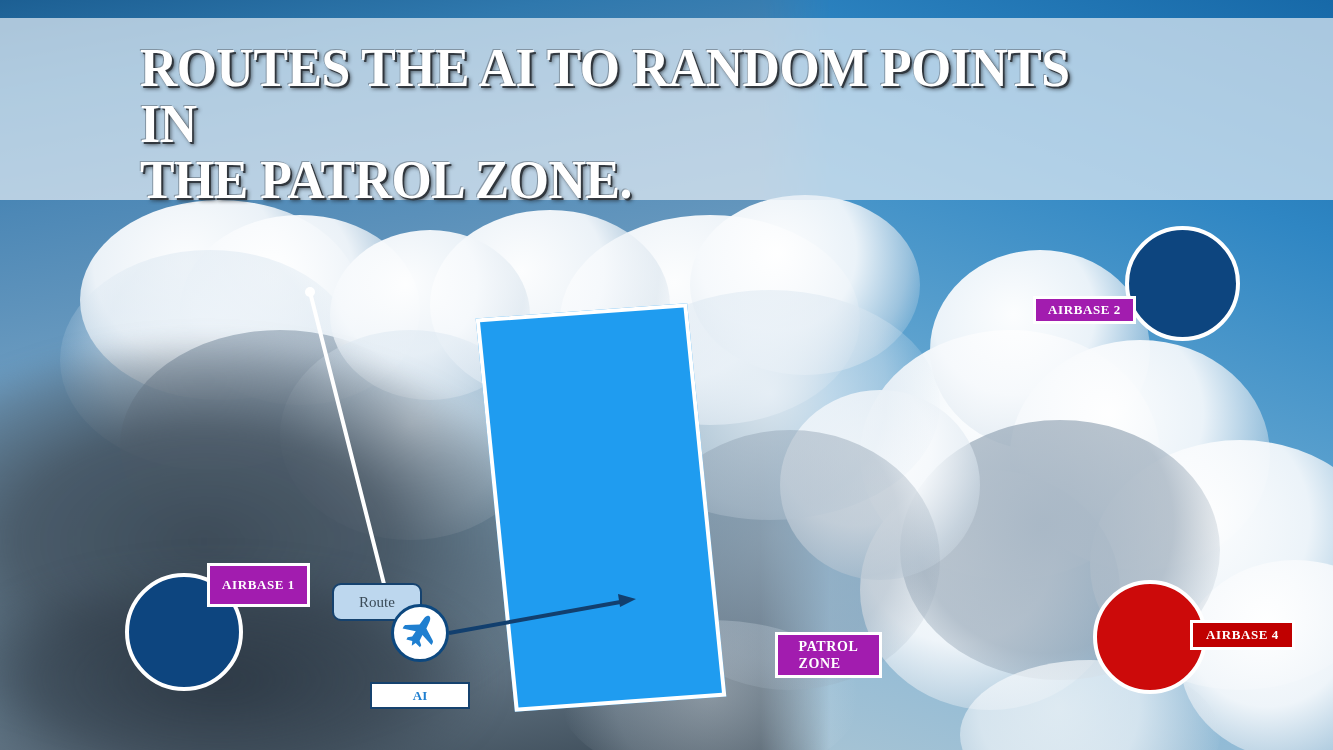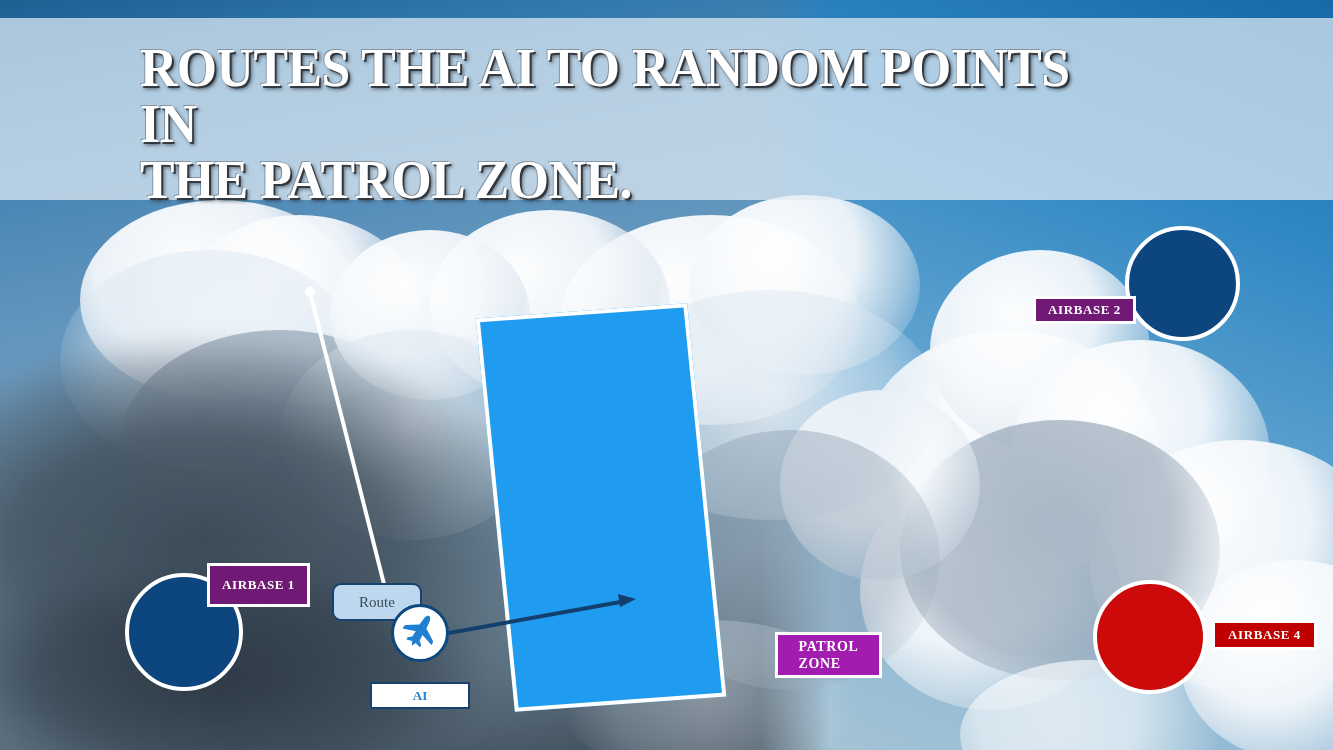--- a/index.html
+++ b/index.html
@@ -70,21 +70,21 @@
   .ab-navy{background:#0d457f;}
   .ab-red{background:#cc0a0a;}
 
   .label-box{
     position:absolute;box-sizing:border-box;
     border:3px solid #ffffff;
     display:flex;align-items:center;justify-content:center;
     font-weight:bold;letter-spacing:.6px;
     color:#ffffff;
   }
-  .label-navy{background:#701a75;}
+  .label-navy{background:#a21caf;}
   .label-red{background:#c00000;}
   .label-cyan{background:#a21caf;margin-left:48px;}
 
   .note-box{
     position:absolute;box-sizing:border-box;
     background:#0d4a7a;border:3px solid #ffffff;
     color:#ffffff;text-align:center;
     display:flex;align-items:center;justify-content:center;
     line-height:1.28;white-space:pre-line;
   }
@@ -166,21 +166,21 @@
   </svg>
 
 
   <div class="airbase-circle ab-navy" style="left:125px;top:573px;width:118px;height:118px;"></div>
   <div class="label-box label-navy" style="left:207px;top:563px;width:103px;height:44px;font-size:13px;">AIRBASE 1</div>
 
   <div class="airbase-circle ab-navy" style="left:1125px;top:226px;width:115px;height:115px;"></div>
   <div class="label-box label-navy" style="left:1033px;top:296px;width:103px;height:28px;font-size:13px;">AIRBASE 2</div>
 
   <div class="airbase-circle ab-red" style="left:1093px;top:580px;width:114px;height:114px;"></div>
-  <div class="label-box label-red" style="left:1190px;top:620px;width:105px;height:30px;font-size:13px;margin-left:22px;">AIRBASE 4</div>
+  <div class="label-box label-red" style="left:1190px;top:620px;width:105px;height:30px;font-size:13px;">AIRBASE 4</div>
 
   <div class="label-box label-cyan" style="left:727px;top:632px;width:107px;height:46px;font-size:14px;line-height:1.25;white-space:pre-line;">PATROL
 ZONE</div>
 
   <div class="route-box" style="left:332px;top:583px;width:90px;height:38px;">Route</div>
 
   <div class="plane-badge" style="left:391px;top:604px;">
     <svg viewBox="0 0 64 64" width="44" height="44">
       <g fill="#1f7fd0" transform="rotate(30 32 32)">
         <path d="M31 4 c2.4 0 4.2 2.6 4.6 6.4 l1.1 11.2 16.8 10.6 c1.1 .7 1.7 1.9 1.7 3.2 v3.5 l-18.6 -6.1 .6 9.4 5.2 4.3 v3.6 l-8.6 -2.3 -2.8 6.4 -2.8 -6.4 -8.6 2.3 v-3.6 l5.2 -4.3 .6 -9.4 -18.6 6.1 v-3.5 c0 -1.3 .6 -2.5 1.7 -3.2 l16.8 -10.6 1.1 -11.2 C26.8 6.6 28.6 4 31 4 z"></path>

